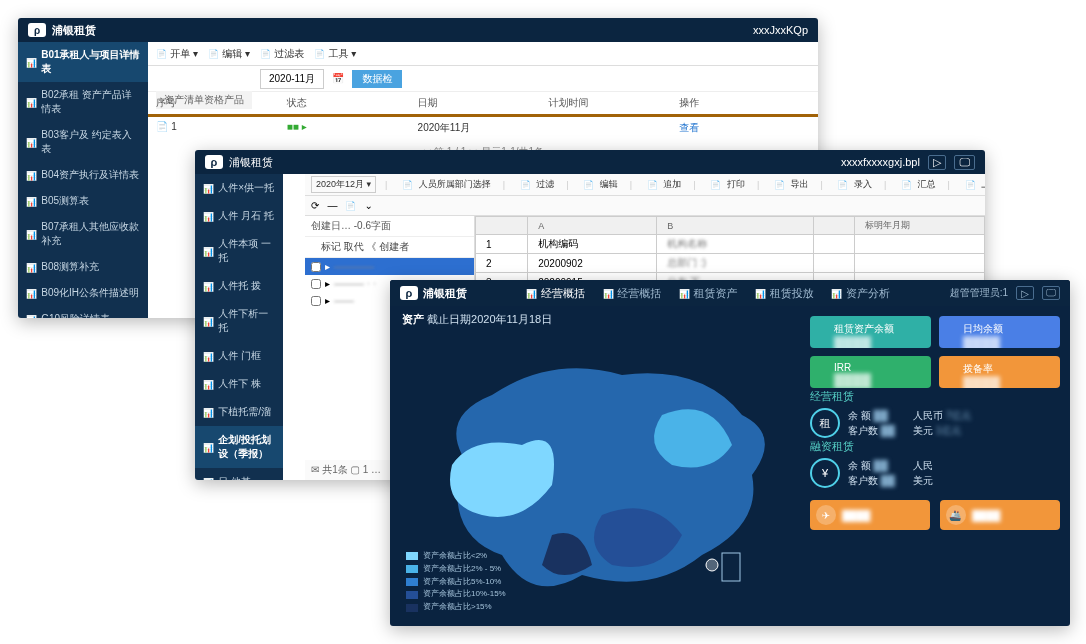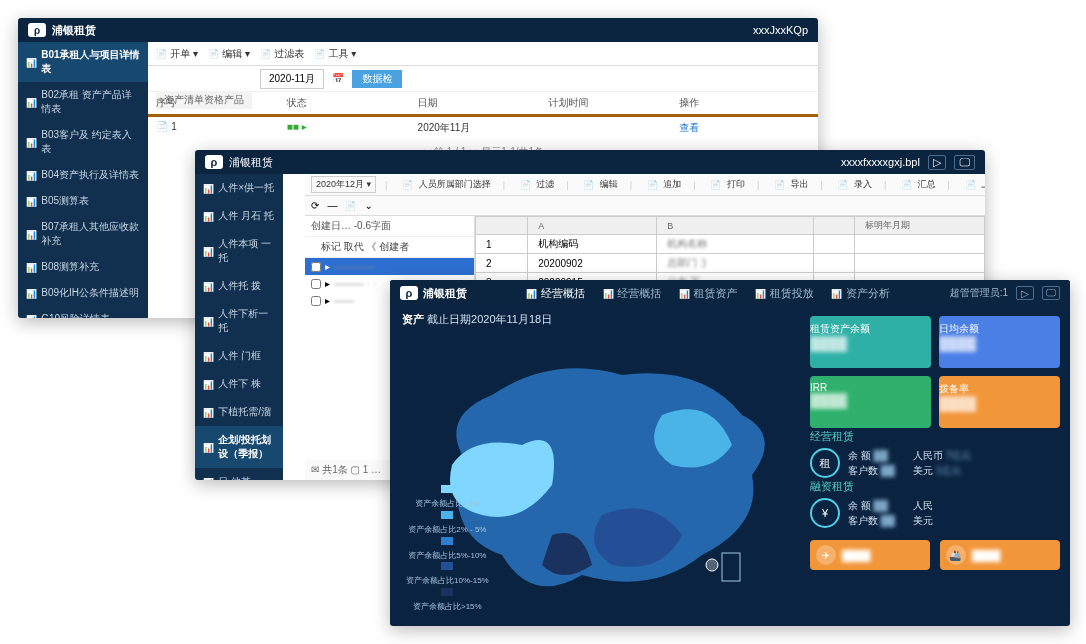--- a/index.html
+++ b/index.html
@@ -61,25 +61,25 @@
   .w3 .brand { display:flex; align-items:center; gap:5px; color:#fff; font-size:11px; font-weight:bold; }
   .w3 .tabs { display:flex; gap:18px; font-size:11px; color:#9fb9cf; }
   .w3 .tabs .t { display:flex; align-items:center; gap:3px; cursor:pointer; }
   .w3 .tabs .t.active { color:#fff; }
   .w3 .hdrR { display:flex; align-items:center; gap:8px; font-size:10px; color:#9fb9cf; }
   .w3 .hdrR .ib { width:18px;height:14px;border:1px solid #4a6d8f; display:inline-flex;align-items:center;justify-content:center;border-radius:2px; cursor:pointer; }
   .w3 .sub { padding:6px 12px; font-size:11px; }
   .w3 .sub b { color:#fff; }
   .w3 .mapArea { position:absolute; left:12px; top:52px; bottom:8px; width:400px; }
   .w3 .legend { position:absolute; left:4px; bottom:4px; font-size:8px; color:#a3c1d8; line-height:1.6; }
-  .w3 .legend .row { display:flex; align-items:center; gap:5px;flex-direction:column; }
+  .w3 .legend .row { display:flex; align-items:center; gap:5px; }
   .w3 .legend .sw { width:12px; height:8px; display:inline-block; }
   .w3 .right { position:absolute; left:420px; right:10px; top:36px; bottom:8px; }
   .w3 .cards { display:flex; gap:8px; }
-  .w3 .card { flex:1; border-radius:4px; padding:6px 0; color:#fff; font-size:10px; height:52px; position:relative; overflow:hidden; }
+  .w3 .card { flex:1; border-radius:4px; padding:6px 24px; color:#fff; font-size:10px; height:32px; position:relative; overflow:hidden; }
   .w3 .card .blur { filter:blur(2px); font-size:13px; opacity:.7; }
   .w3 .c1 { background:#2fb0a6; }
   .w3 .c2 { background:#4a7fe6; }
   .w3 .c3 { background:#2fb06c; }
   .w3 .c4 { background:#f2963a; }
   .w3 .seg { margin-top:1px; }
   .w3 .seg .title { color:#56d0c6; font-size:11px; margin-bottom:4px; }
   .w3 .seg .row { display:flex; align-items:center; gap:8px; }
   .w3 .seg .circ { width:30px;height:30px;border:2px solid #4fd0e8;border-radius:50%;display:inline-flex;align-items:center;justify-content:center;color:#fff;font-size:11px; }
   .w3 .seg .stats { flex:1; font-size:10px; color:#cfe0ef; line-height:1.5; }

